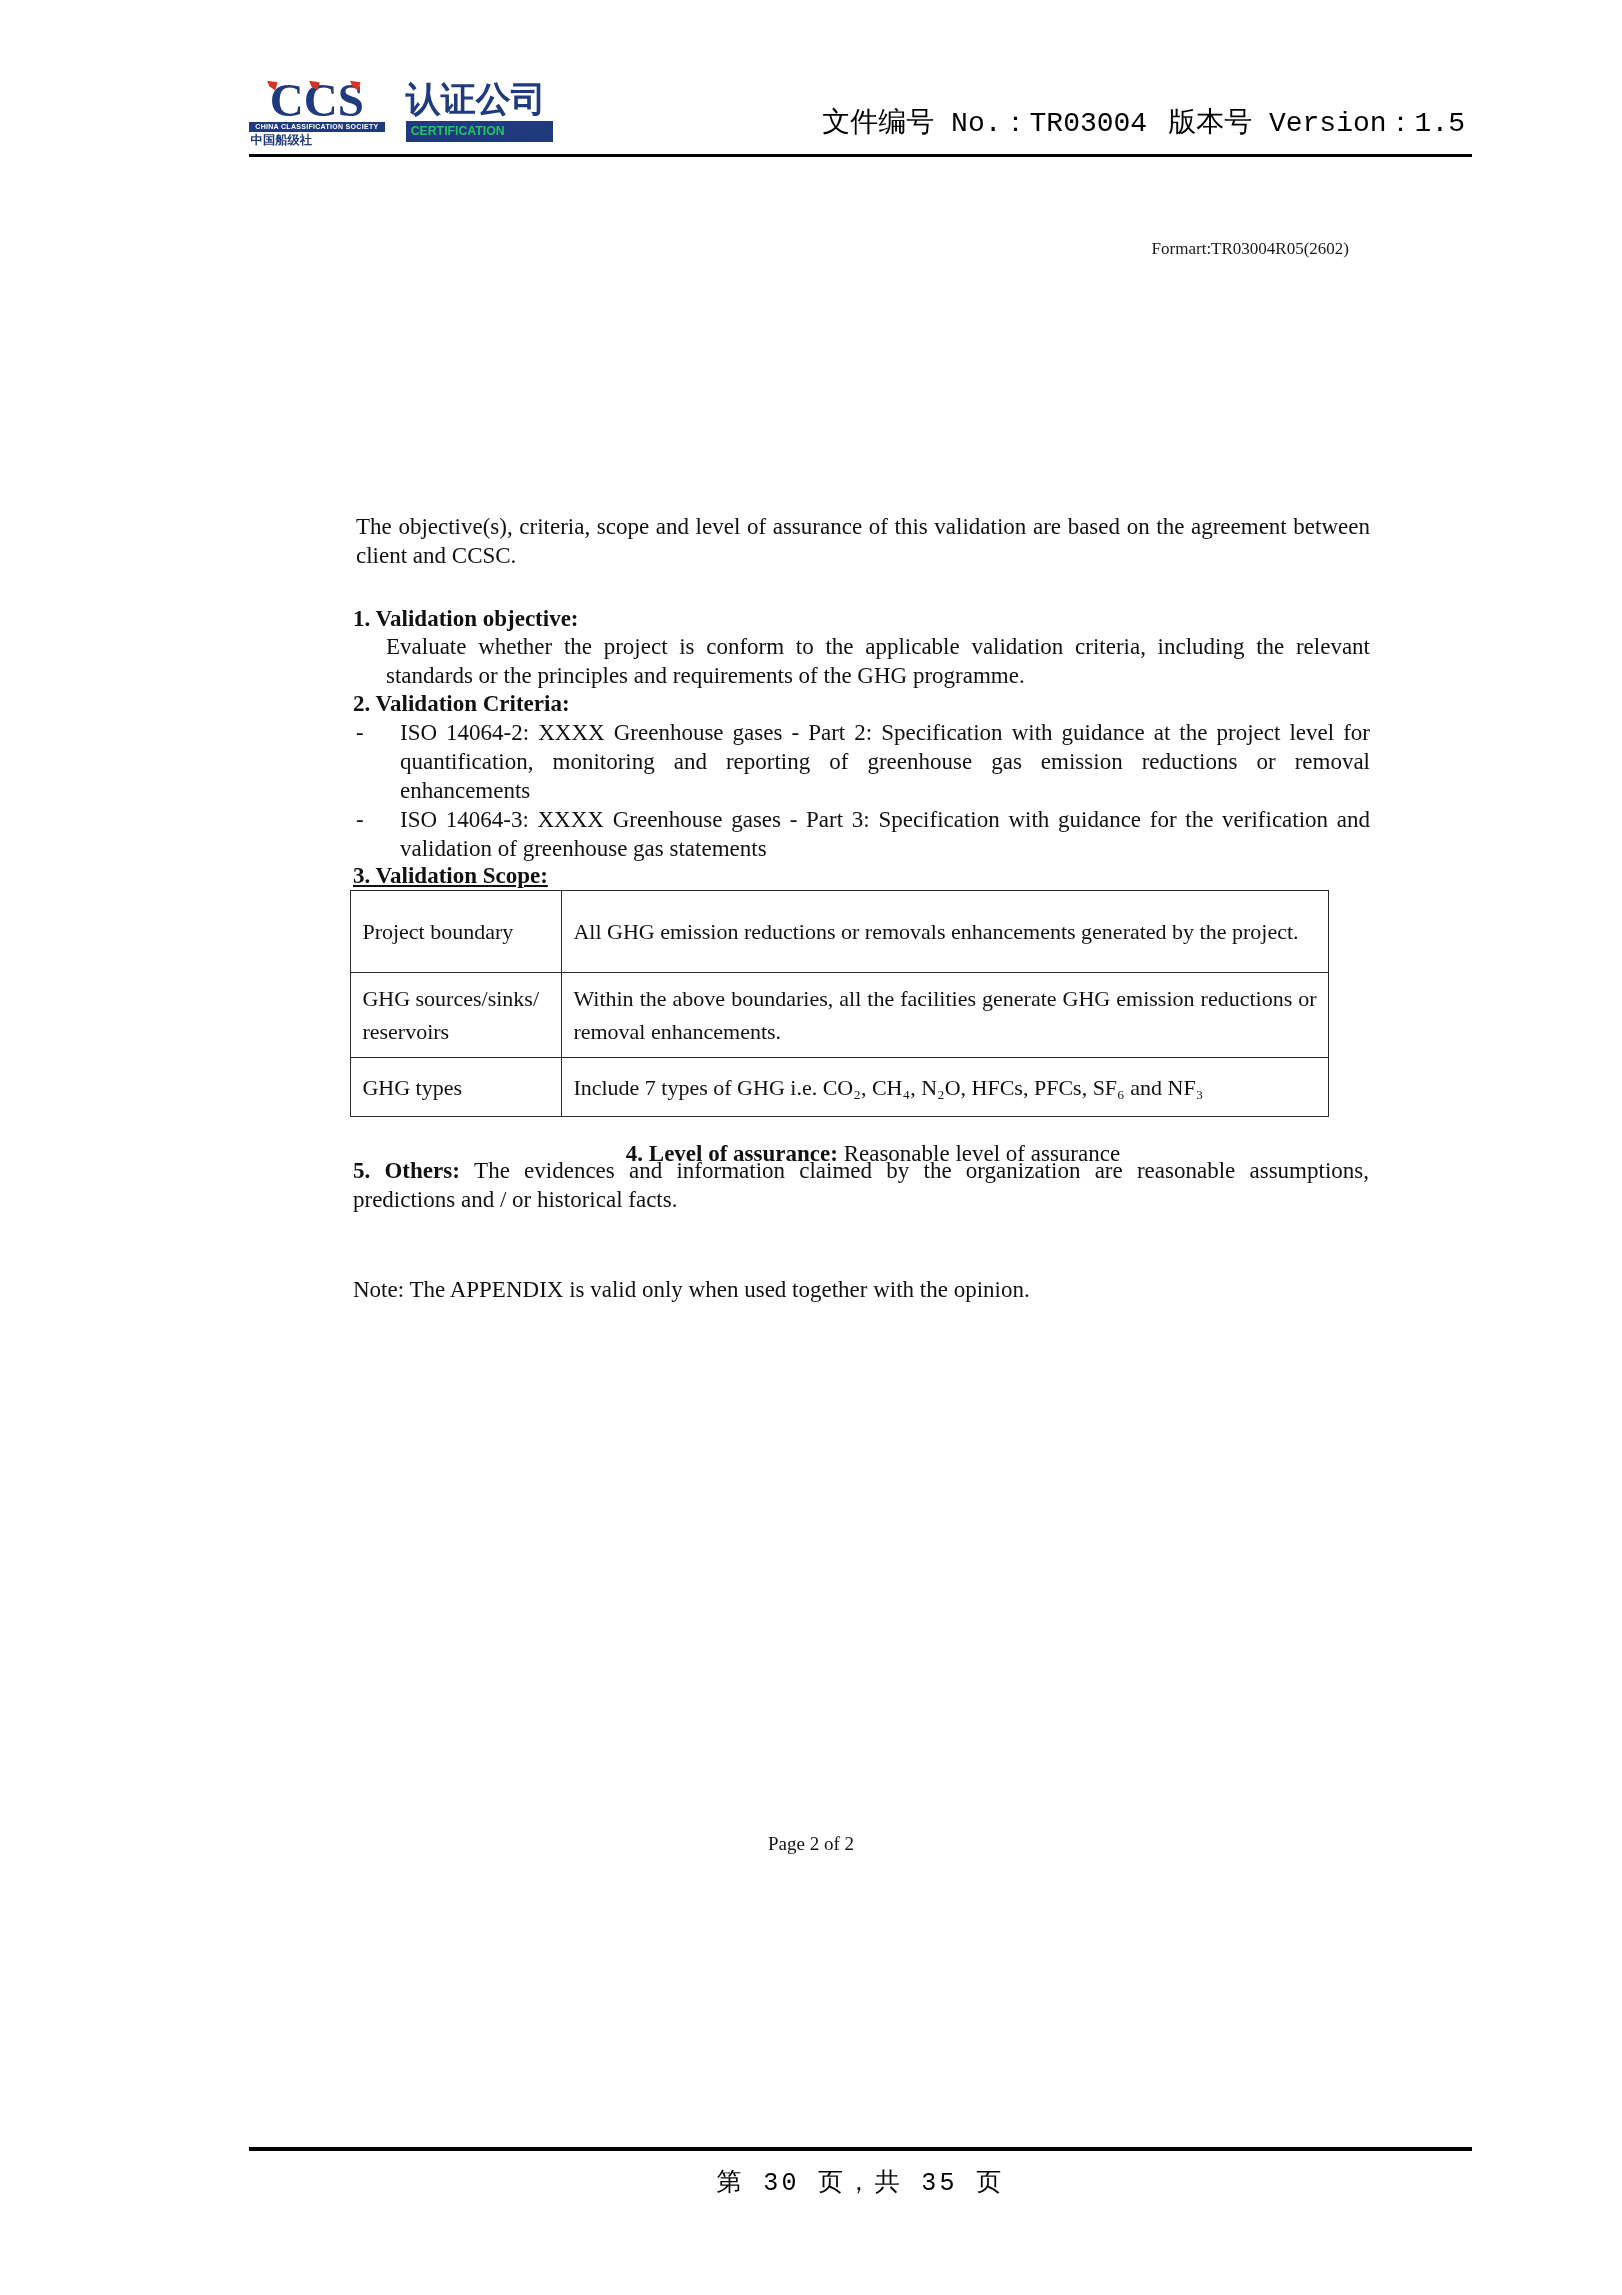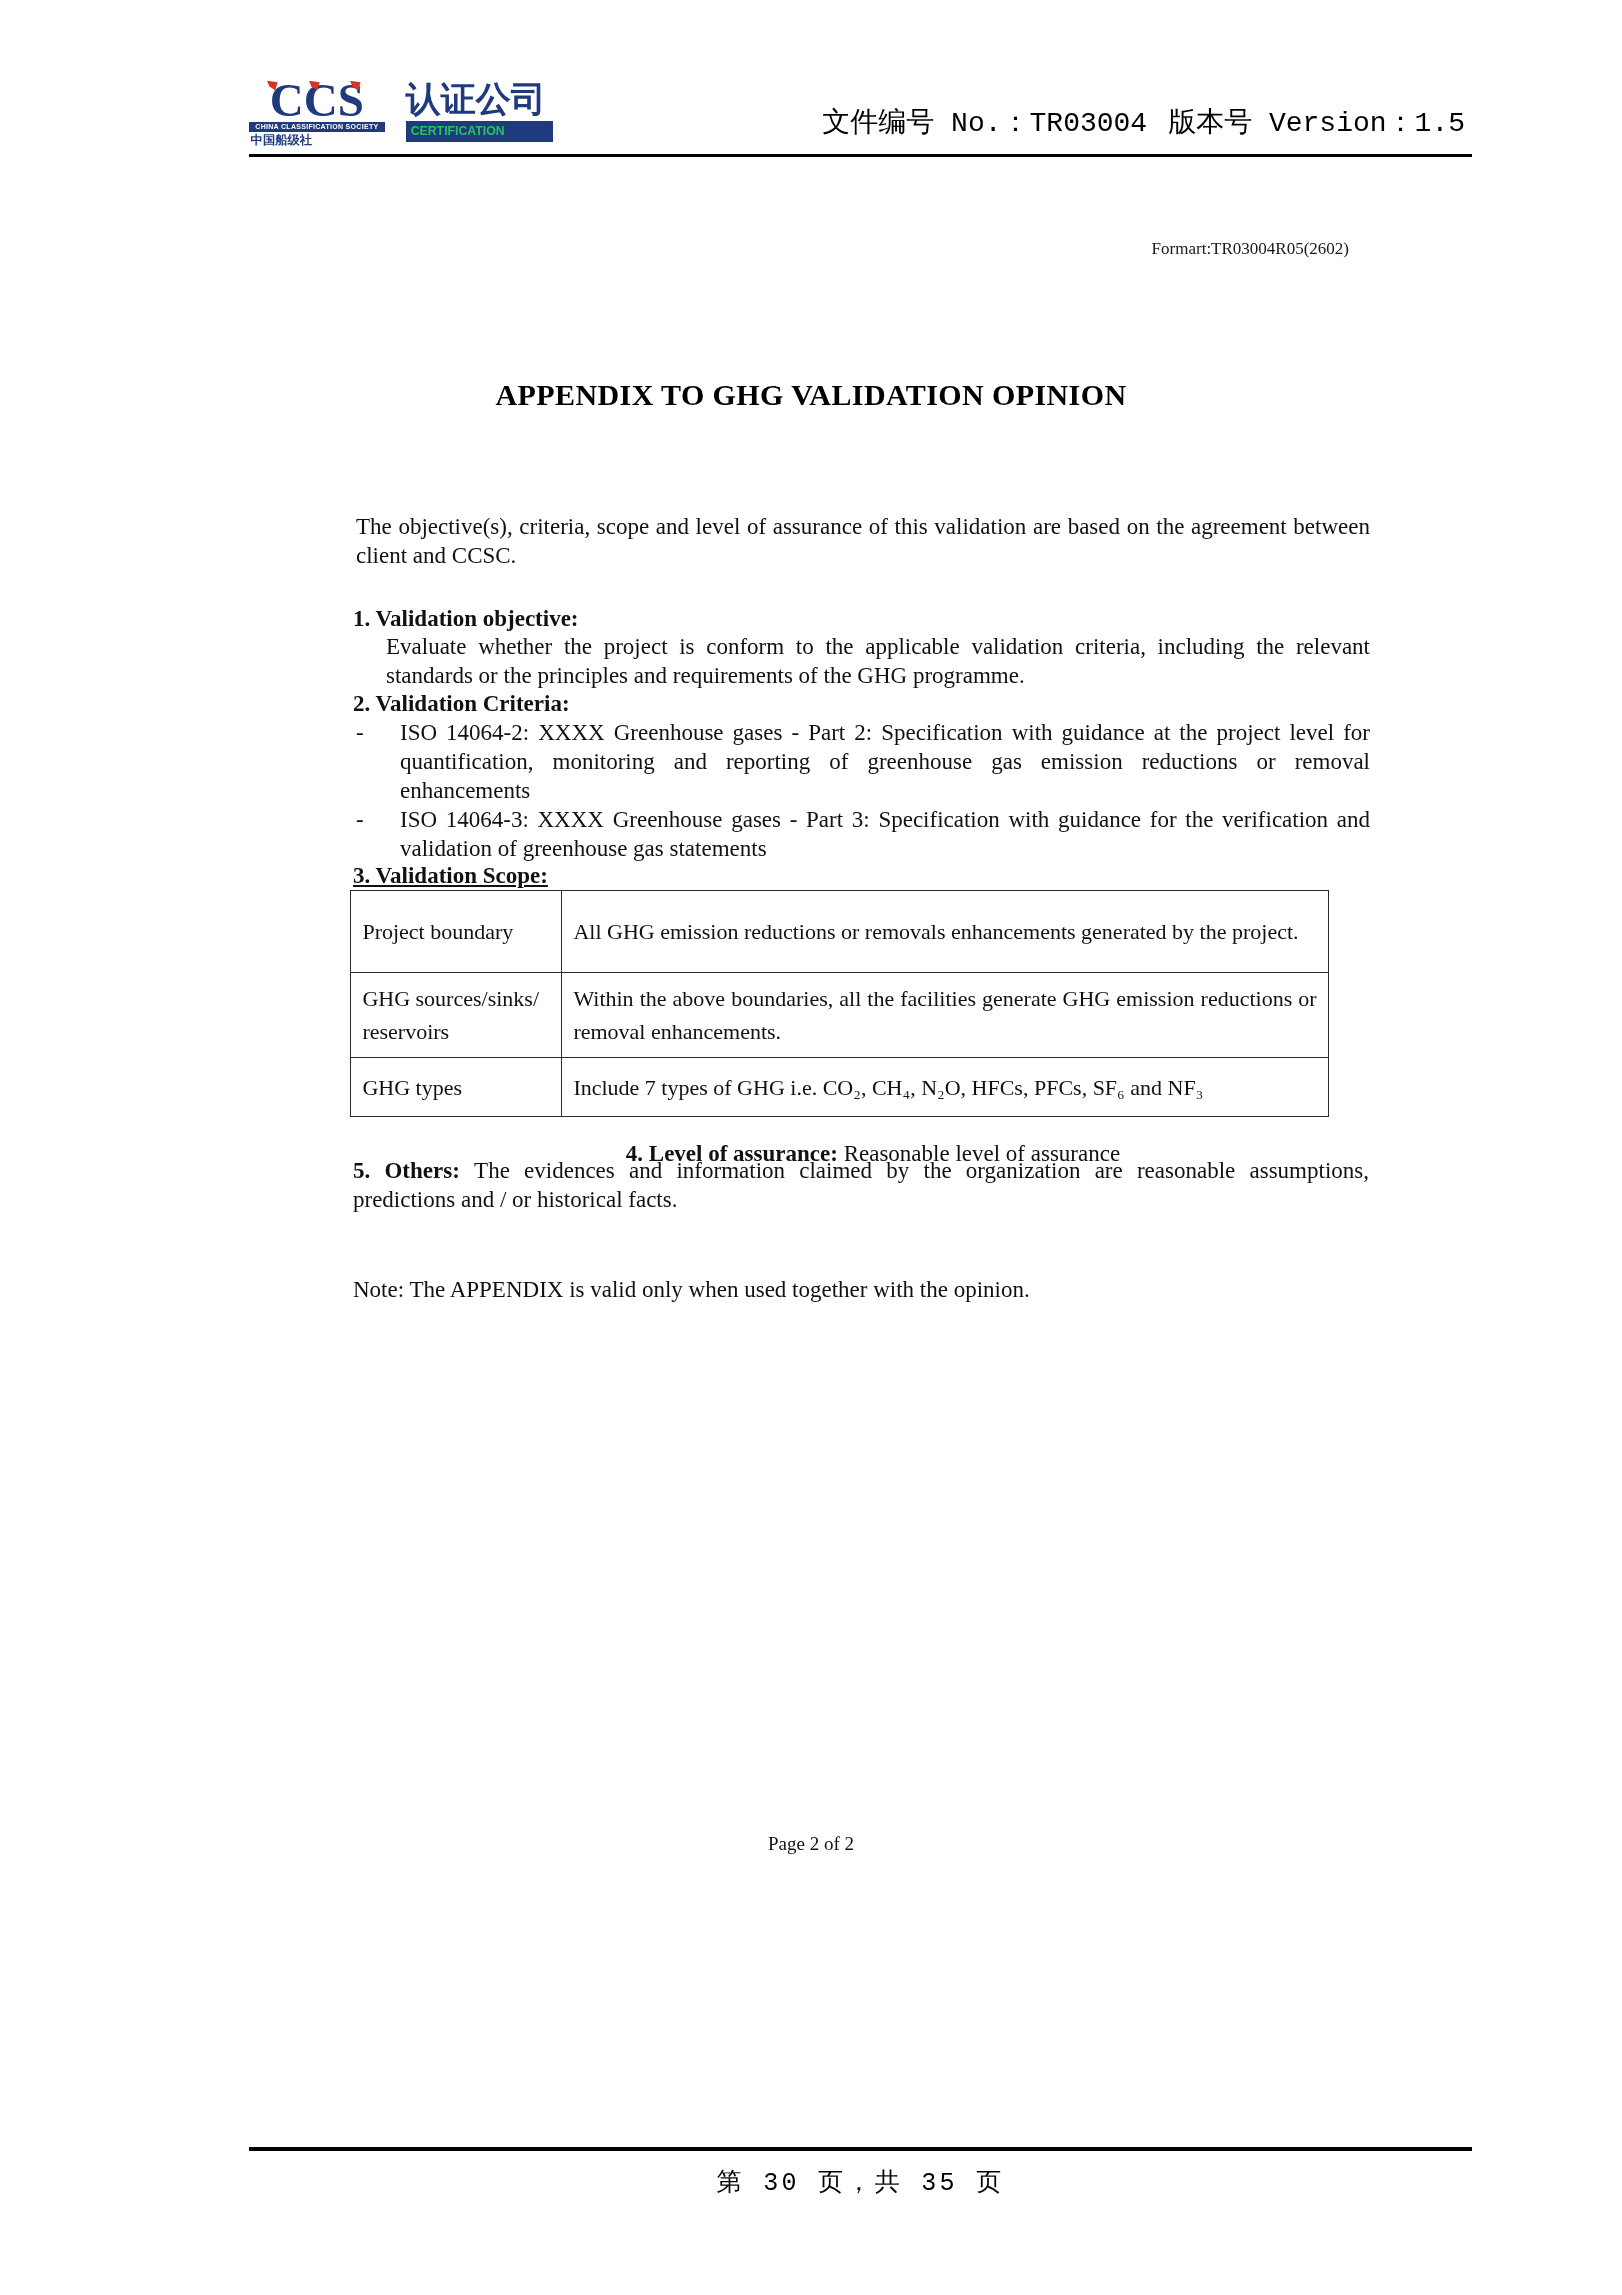--- a/index.html
+++ b/index.html
@@ -155,21 +155,20 @@
   </div>
 
   <div class="header-meta">
     <span>文件编号 No.：TR03004</span>
     <span>版本号 Version：1.5</span>
   </div>
   <div class="header-rule"></div>
 
   <div class="format-note">Formart:TR03004R05(2602)</div>
 
-  <h1 class="title">APPENDIX TO GHG VALIDATION OPINION</h1>
 
 
   <p class="intro">The objective(s), criteria, scope and level of assurance of this validation are based on the agreement between client and CCSC.</p>
 
   <p class="sec-h s1-h">1. Validation objective:</p>
   <p class="s1-b">Evaluate whether the project is conform to the applicable validation criteria, including the relevant standards or the principles and requirements of the GHG programme.</p>
 
   <p class="sec-h s2-h">2. Validation Criteria:</p>
   <div class="bullets">
     <div class="bullet">

